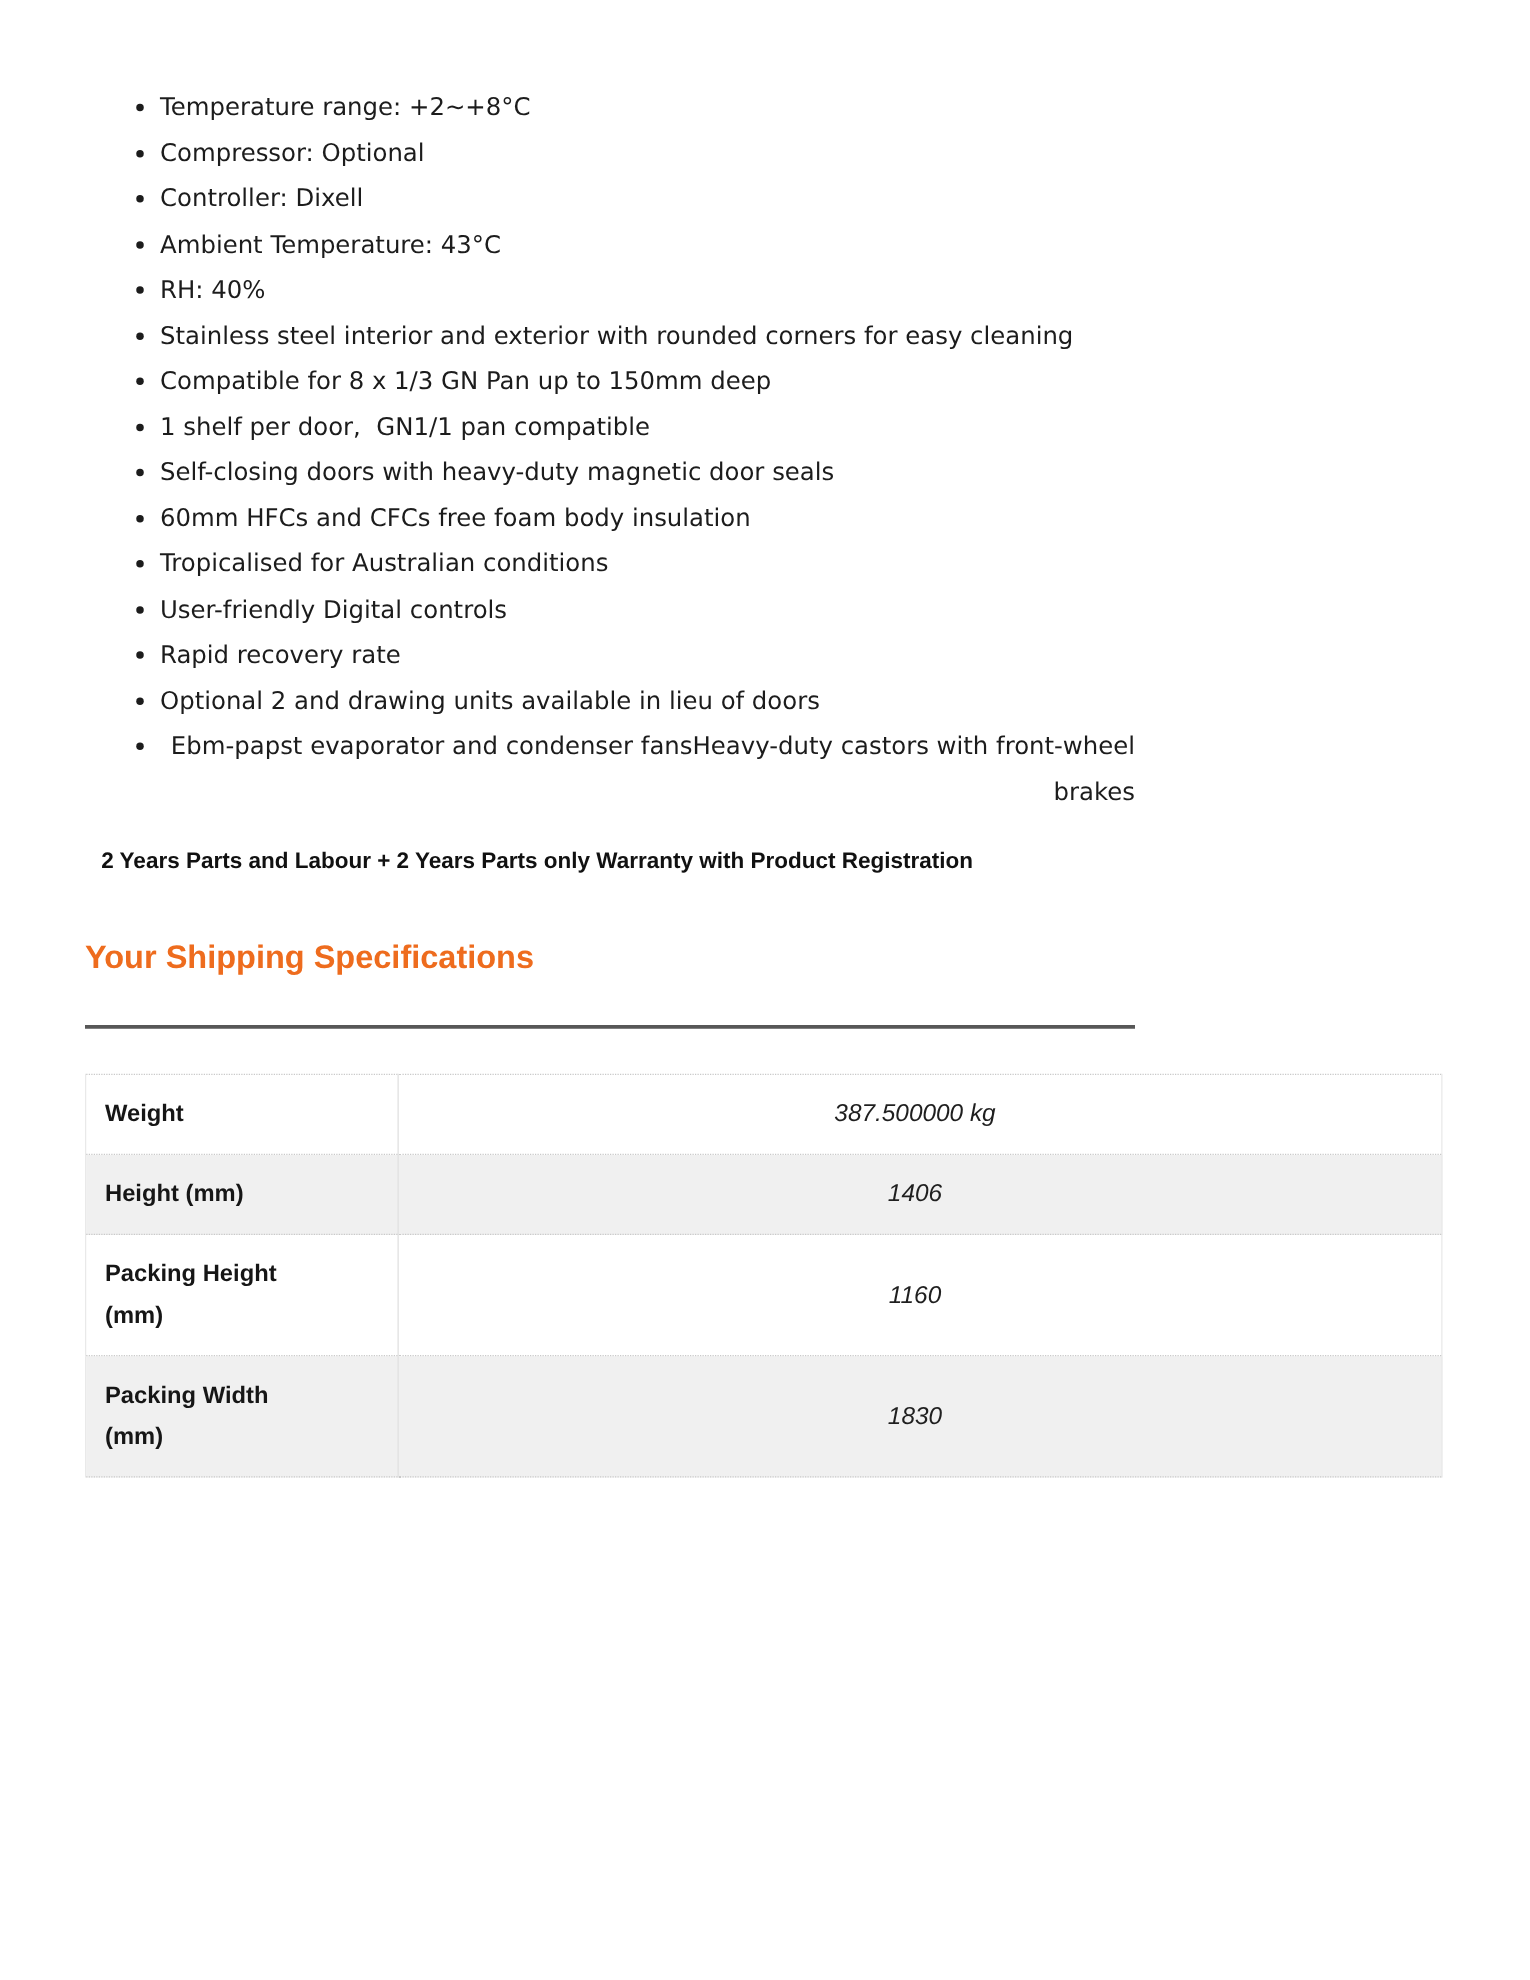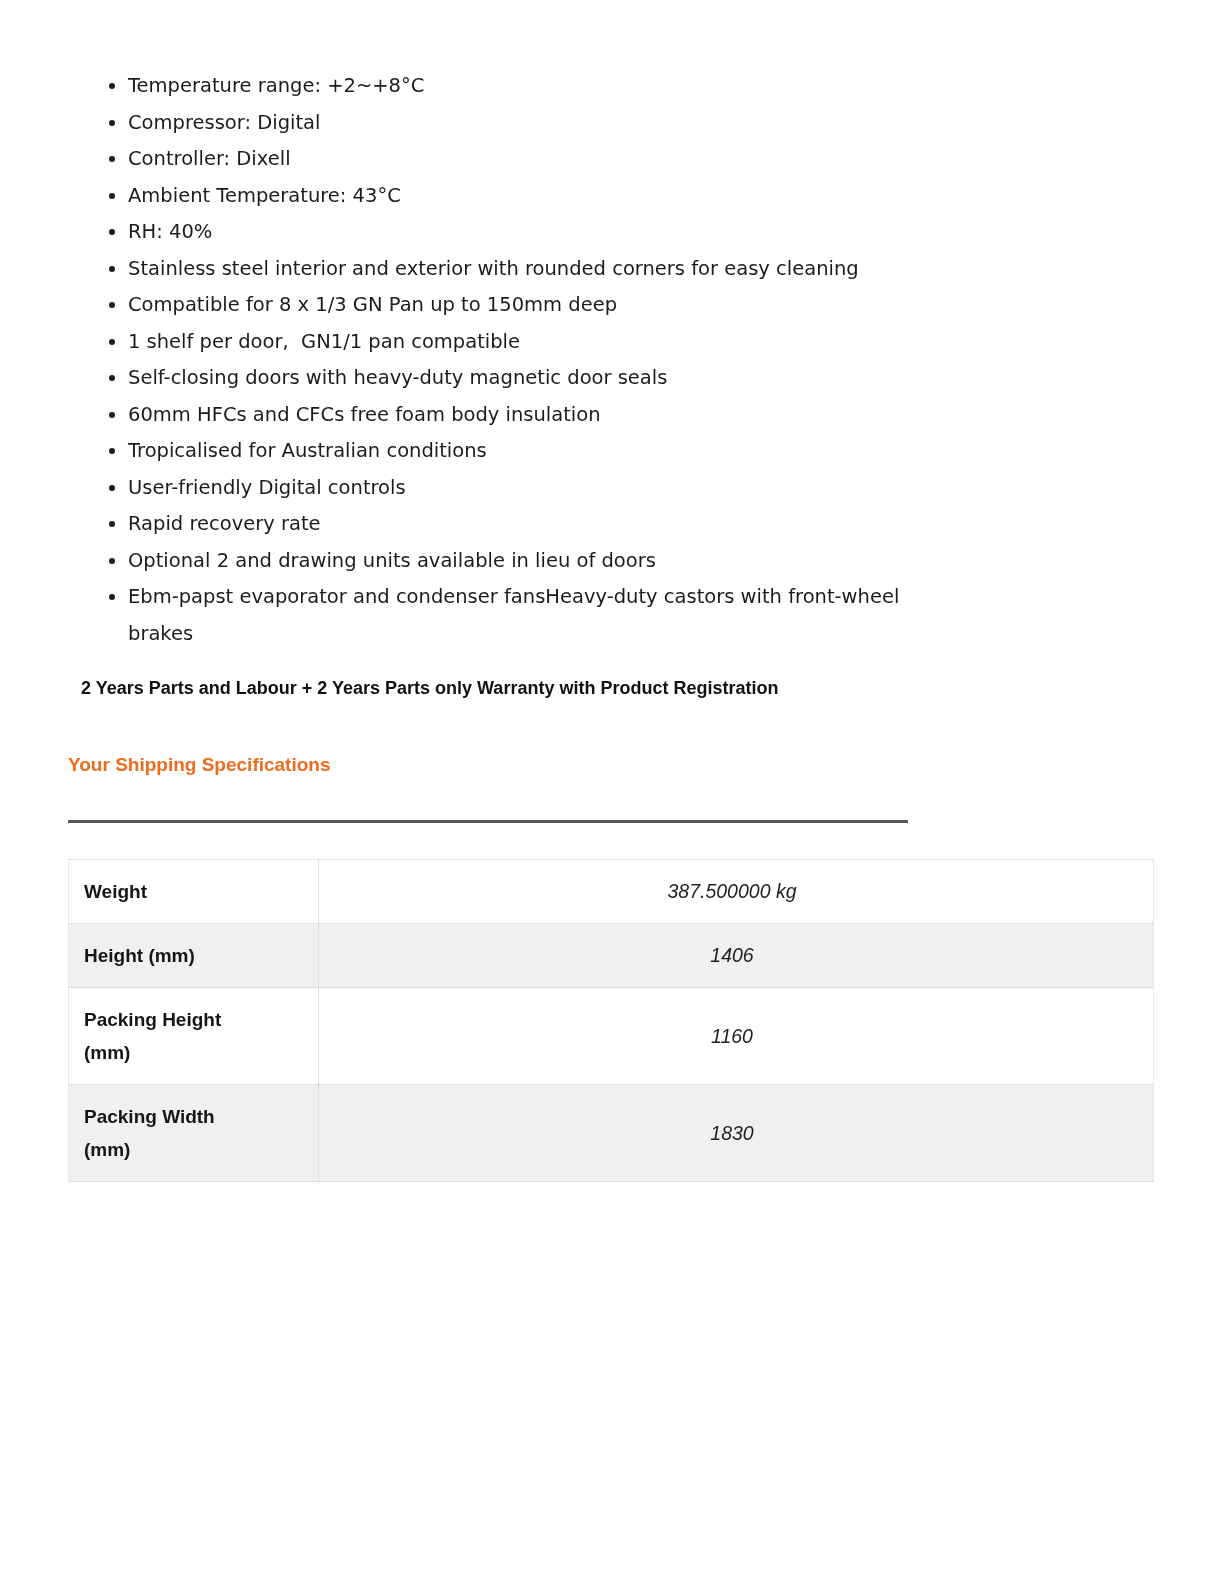--- a/index.html
+++ b/index.html
@@ -17,40 +17,40 @@
   
   .features {
     margin: 0;
     padding: 0 0 0 60px;
     list-style: disc;
     font-size: 19.5px;
     line-height: 36.5px;
     color: #1c1c1c;
   }
   .features li { margin: 0; padding: 0; }
-  .features li.wrap-narrow { max-width: 905px; }
+  .features li.wrap-narrow { max-width: 905px; text-align: right; }
 
   
   .warranty {
     margin: 18px 0 0 0;
     max-width: 900px;
     text-indent: 13px;
     font-family: "Liberation Sans", sans-serif;
     font-weight: bold;
     font-size: 18px;
     line-height: 36px;
     color: #111111;
   }
 
   
   .section-heading {
     margin: 44px 0 0 0;
     font-family: "Liberation Sans", sans-serif;
     font-weight: bold;
-    font-size: 19px;
+    font-size: 26px;
     line-height: 30px;
     color: #ee6c1e; 
   }
 
   
   .divider {
     margin: 40px 0 0 0;
     border: 0;
     height: 3px;
     background: #575757;
@@ -93,21 +93,21 @@
   .label-line { display: block; }
   .label-line:empty { display: none; }
 </style>
 </head>
 <body>
 
 <div class="page">
 
   <ul class="features">
     <li>Temperature range: +2~+8°C</li>
-    <li>Compressor: Digital</li>
+    <li>Compressor: Optional</li>
     <li>Controller: Dixell</li>
     <li>Ambient Temperature: 43°C</li>
     <li>RH: 40%</li>
     <li>Stainless steel interior and exterior with rounded corners for easy cleaning</li>
     <li>Compatible for 8 x 1/3 GN Pan up to 150mm deep</li>
     <li>1 shelf per door,&nbsp; GN1/1 pan compatible</li>
     <li>Self-closing doors with heavy-duty magnetic door seals</li>
     <li>60mm HFCs and CFCs free foam body insulation</li>
     <li>Tropicalised for Australian conditions</li>
     <li>User-friendly Digital controls</li>

